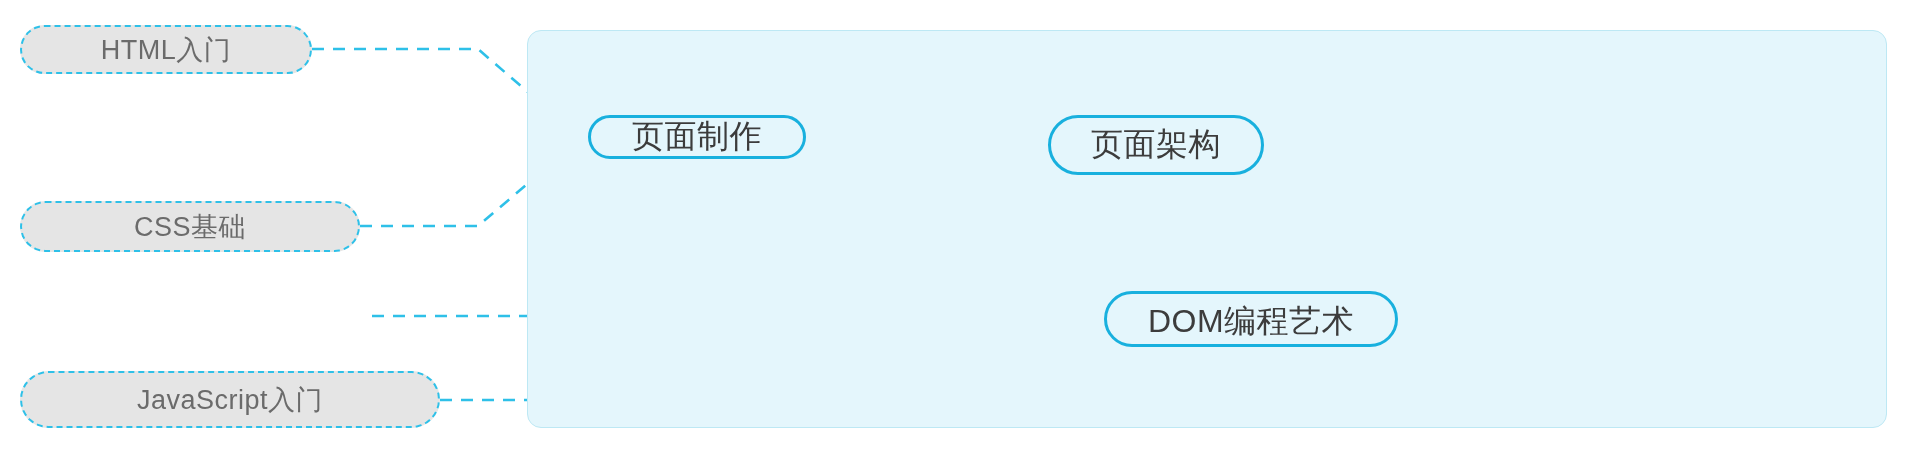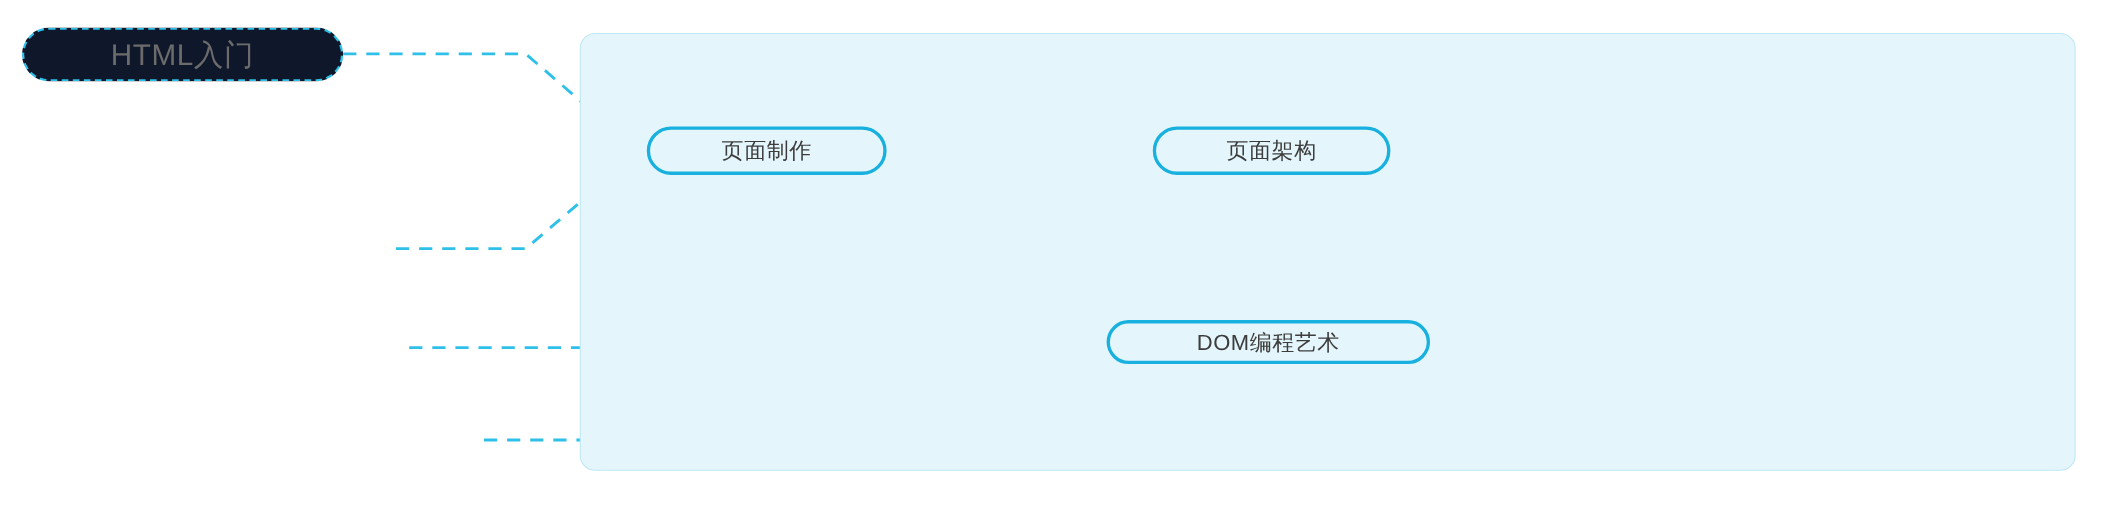--- a/index.html
+++ b/index.html
@@ -38,27 +38,27 @@
     align-items: center;
     justify-content: center;
     color: #4a4a4a;
     white-space: nowrap;
     letter-spacing: 0.5px;
   }
   .node.solid {
     border: 3px solid #18b0de;
     border-radius: 999px;
     background: transparent;
-    font-size: 20px;
+    font-size: 32px;
     color: #3c3c3c;
   }
   .node.dashed {
     border: 2px dashed #2ec0e8;
     border-radius: 999px;
-    background: #0f172a;
+    background: #e5e5e5;
     font-size: 27px;
     color: #6b6b6b;
   }
 </style>
 </head>
 <body>
 
 <div id="canvas">
 
   <svg id="wires" viewBox="0 0 1928 468">
@@ -87,29 +87,35 @@
 
     <path d="M1342,313 L1392,313 L1538,227" fill="none" stroke="#0fa8d8" stroke-width="3.6" stroke-linejoin="round" marker-end="url(#arrow-solid)"></path>
   </svg>
 
   <div class="panel" style="left:527px; top:30px; width:1360px; height:398px;"></div>
 
   <div class="node dashed" style="left:20px; top:25px; width:292px; height:49px;">
     <span>HTML入门</span>
   </div>
 
+  <div class="node dashed" style="left:20px; top:201px; width:340px; height:51px;">
+    <span>CSS基础</span>
+  </div>
 
+  <div class="node dashed" style="left:20px; top:371px; width:420px; height:57px;">
+    <span>JavaScript入门</span>
+  </div>
 
   <div class="node solid" style="left:588px; top:115px; width:218px; height:44px;">
     <span>页面制作</span>
   </div>
 
-  <div class="node solid" style="left:1048px; top:115px; width:216px; height:44px;">
+  <div class="node solid" style="left:1048px; top:115px; width:216px; height:60px;">
     <span>页面架构</span>
   </div>
 
 
-  <div class="node solid" style="left:1006px; top:291px; width:294px; height:40px;">
+  <div class="node solid" style="left:1104px; top:291px; width:294px; height:56px;align-items:flex-end;">
     <span>DOM编程艺术</span>
   </div>
 
 
 </div>
 
 </body></html>

